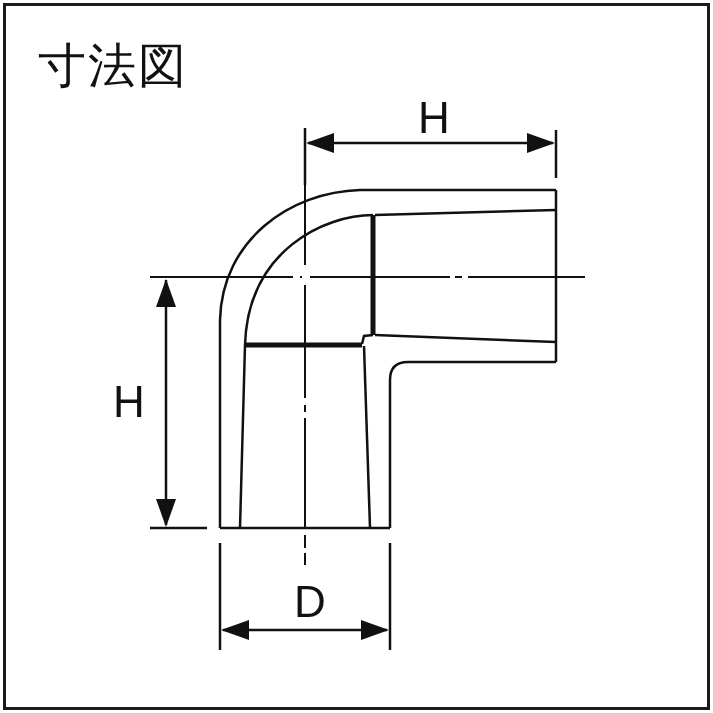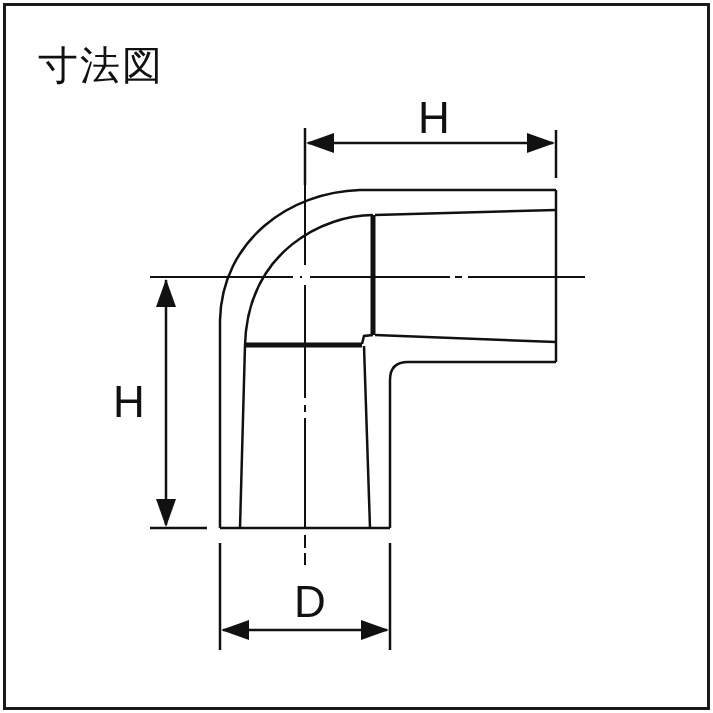--- a/index.html
+++ b/index.html
@@ -3,21 +3,21 @@
 <meta charset="utf-8">
 <style>
   html, body { margin: 0; padding: 0; background: #ffffff; }
   body { width: 713px; height: 713px; overflow: hidden; position: relative; }
   .frame {
     position: absolute; left: 3px; top: 3px; width: 701px; height: 701px;
     border: 3px solid #1a1a1a; background: #ffffff;
   }
   .title {
     position: absolute; left: 38px; top: 30px;
-    font-family: "DejaVu Sans", sans-serif; font-size: 40px; line-height: 70px;
+    font-family: "DejaVu Sans", sans-serif; font-size: 48px; line-height: 70px;
     color: #111111; letter-spacing: 2px; white-space: nowrap;
   }
   svg.drawing { position: absolute; left: 0; top: 0; }
   .lbl { font-family: "Liberation Sans", sans-serif; font-size: 44px; fill: #111111; }
 </style>
 </head>
 <body>
 
 <div class="frame"></div>
 

